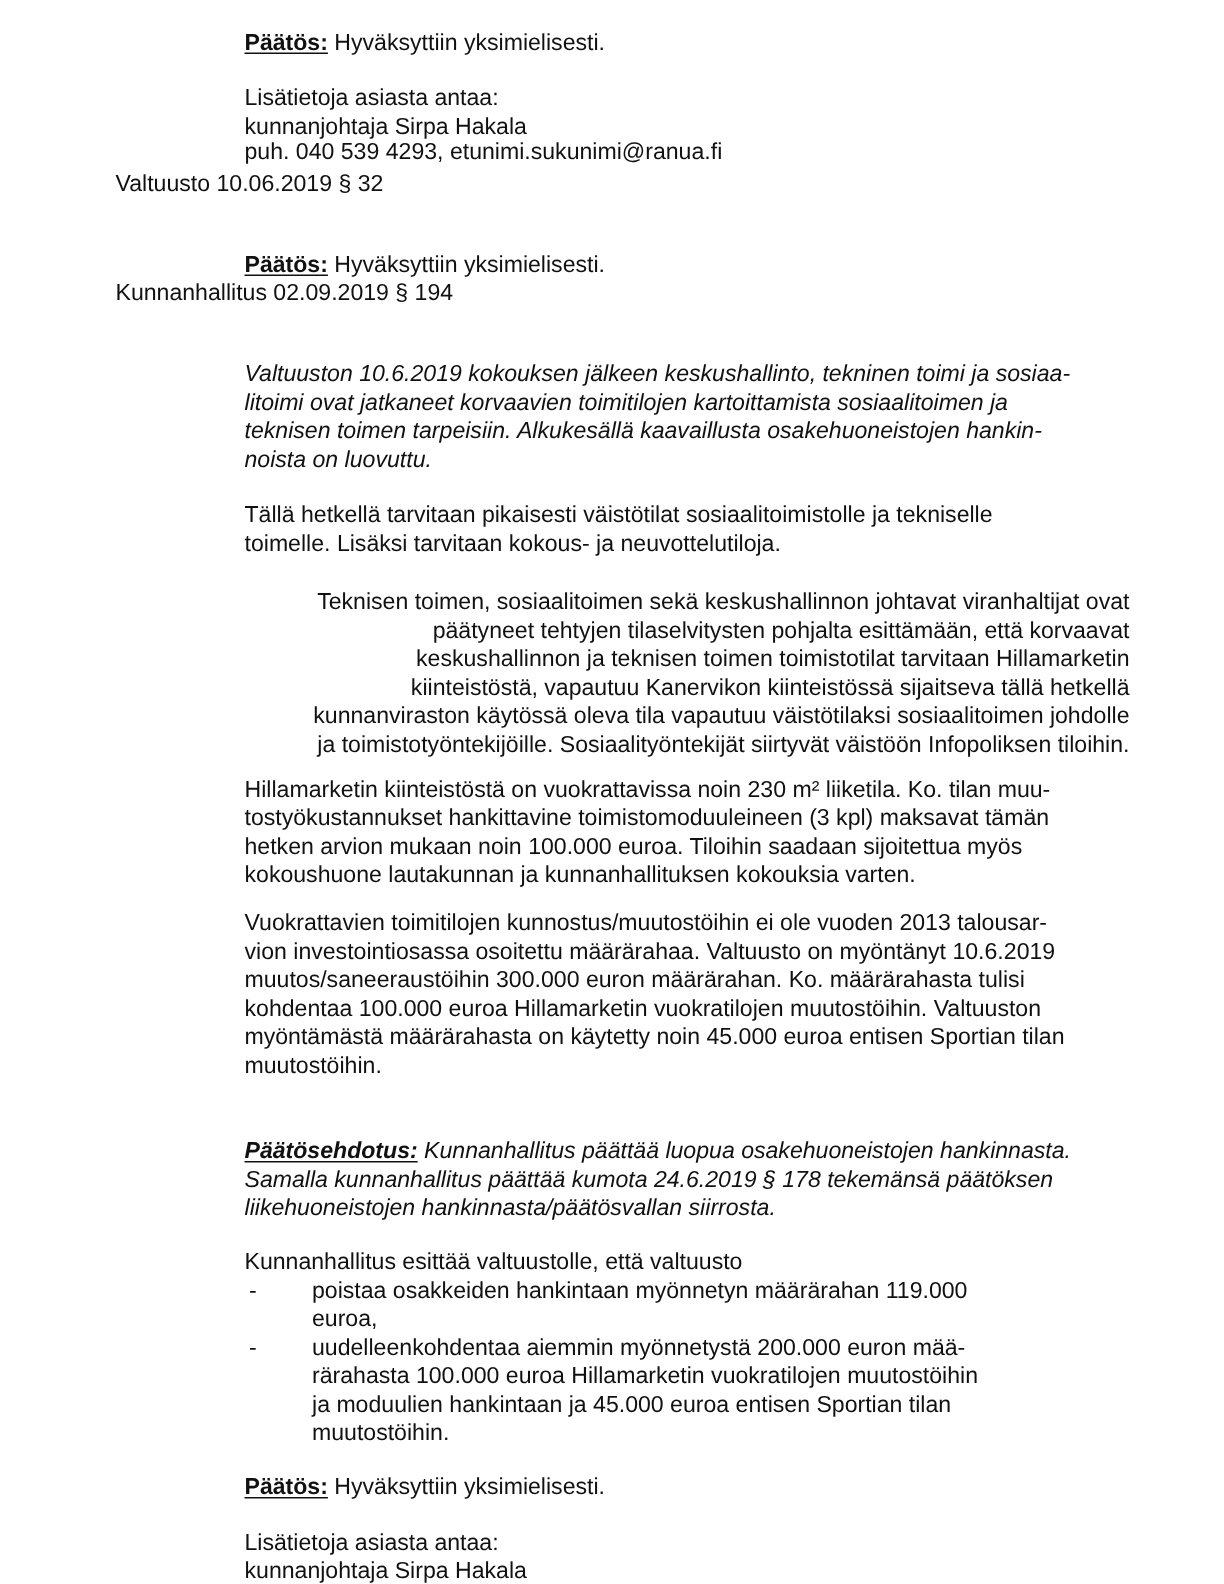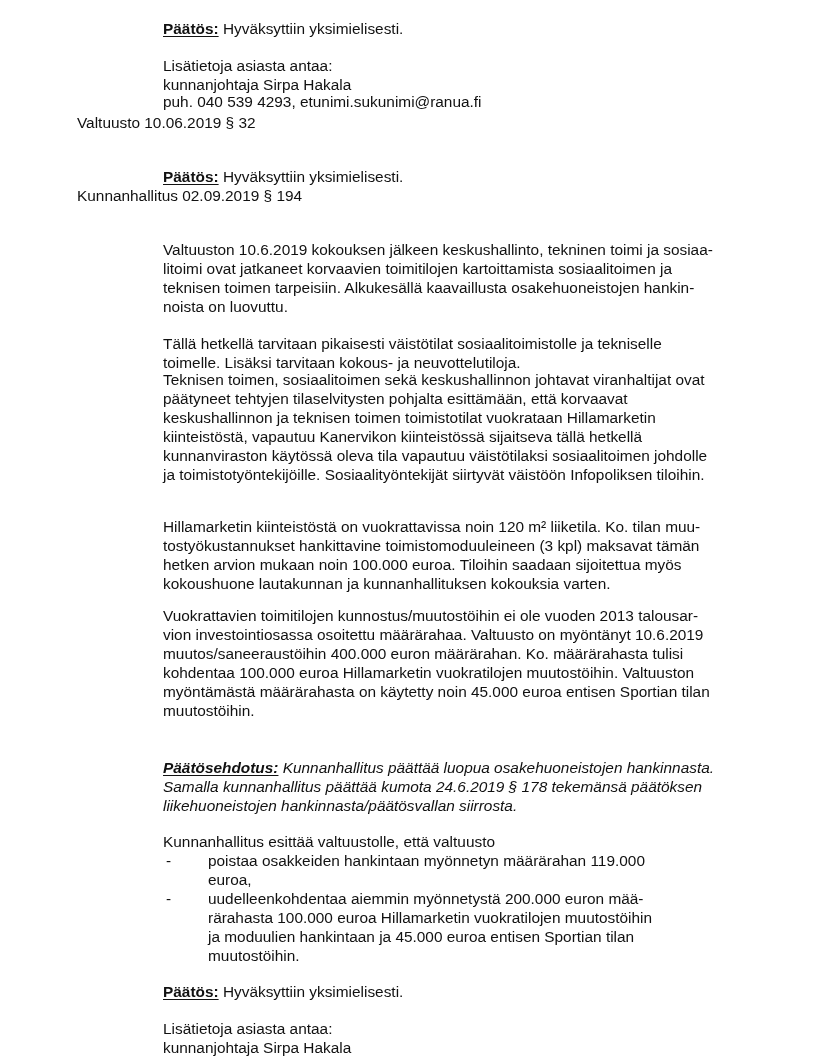--- a/index.html
+++ b/index.html
@@ -78,52 +78,52 @@
   <div class="line ind" style="top:92px;">puh. 040 539 4293, etunimi.sukunimi@ranua.fi</div>
 
   <div class="line heading" style="top:113px;">Valtuusto 10.06.2019 § 32</div>
 
   <div class="line ind" style="top:167px;">
     <span class="label">Päätös:</span><span> Hyväksyttiin yksimielisesti.</span>
   </div>
 
   <div class="line heading" style="top:186px;">Kunnanhallitus 02.09.2019 § 194</div>
 
-  <div class="para" style="top:240px;">
+  <div class="para" style="top:240px;font-style:italic;">
     <span class="l">Valtuuston 10.6.2019 kokouksen jälkeen keskushallinto, tekninen toimi ja sosiaa-</span>
     <span class="l">litoimi ovat jatkaneet korvaavien toimitilojen kartoittamista sosiaalitoimen ja</span>
     <span class="l">teknisen toimen tarpeisiin. Alkukesällä kaavaillusta osakehuoneistojen hankin-</span>
     <span class="l">noista on luovuttu.</span>
   </div>
 
   <div class="para" style="top:334px;">
     <span class="l">Tällä hetkellä tarvitaan pikaisesti väistötilat sosiaalitoimistolle ja tekniselle</span>
     <span class="l">toimelle. Lisäksi tarvitaan kokous- ja neuvottelutiloja.</span>
   </div>
 
-  <div class="para" style="top:370px;">
+  <div class="para" style="top:392px;text-align:right;">
     <span class="l">Teknisen toimen, sosiaalitoimen sekä keskushallinnon johtavat viranhaltijat ovat</span>
     <span class="l">päätyneet tehtyjen tilaselvitysten pohjalta esittämään, että korvaavat</span>
-    <span class="l">keskushallinnon ja teknisen toimen toimistotilat vuokrataan Hillamarketin</span>
+    <span class="l">keskushallinnon ja teknisen toimen toimistotilat tarvitaan Hillamarketin</span>
     <span class="l">kiinteistöstä, vapautuu Kanervikon kiinteistössä sijaitseva tällä hetkellä</span>
     <span class="l">kunnanviraston käytössä oleva tila vapautuu väistötilaksi sosiaalitoimen johdolle</span>
     <span class="l">ja toimistotyöntekijöille. Sosiaalityöntekijät siirtyvät väistöön Infopoliksen tiloihin.</span>
   </div>
 
   <div class="para" style="top:517px;">
-    <span class="l">Hillamarketin kiinteistöstä on vuokrattavissa noin 120 m² liiketila. Ko. tilan muu-</span>
+    <span class="l">Hillamarketin kiinteistöstä on vuokrattavissa noin 230 m² liiketila. Ko. tilan muu-</span>
     <span class="l">tostyökustannukset hankittavine toimistomoduuleineen (3 kpl) maksavat tämän</span>
     <span class="l">hetken arvion mukaan noin 100.000 euroa. Tiloihin saadaan sijoitettua myös</span>
     <span class="l">kokoushuone lautakunnan ja kunnanhallituksen kokouksia varten.</span>
   </div>
 
   <div class="para" style="top:606px;">
     <span class="l">Vuokrattavien toimitilojen kunnostus/muutostöihin ei ole vuoden 2013 talousar-</span>
     <span class="l">vion investointiosassa osoitettu määrärahaa. Valtuusto on myöntänyt 10.6.2019</span>
-    <span class="l">muutos/saneeraustöihin 400.000 euron määrärahan. Ko. määrärahasta tulisi</span>
+    <span class="l">muutos/saneeraustöihin 300.000 euron määrärahan. Ko. määrärahasta tulisi</span>
     <span class="l">kohdentaa 100.000 euroa Hillamarketin vuokratilojen muutostöihin. Valtuuston</span>
     <span class="l">myöntämästä määrärahasta on käytetty noin 45.000 euroa entisen Sportian tilan</span>
     <span class="l">muutostöihin.</span>
   </div>
 
   <div class="para" style="top:758px;font-style:italic;">
     <span class="l"><span class="label">Päätösehdotus:</span><span> Kunnanhallitus päättää luopua osakehuoneistojen hankinnasta.</span></span>
     <span class="l">Samalla kunnanhallitus päättää kumota 24.6.2019 § 178 tekemänsä päätöksen</span>
     <span class="l">liikehuoneistojen hankinnasta/päätösvallan siirrosta.</span>
   </div>

